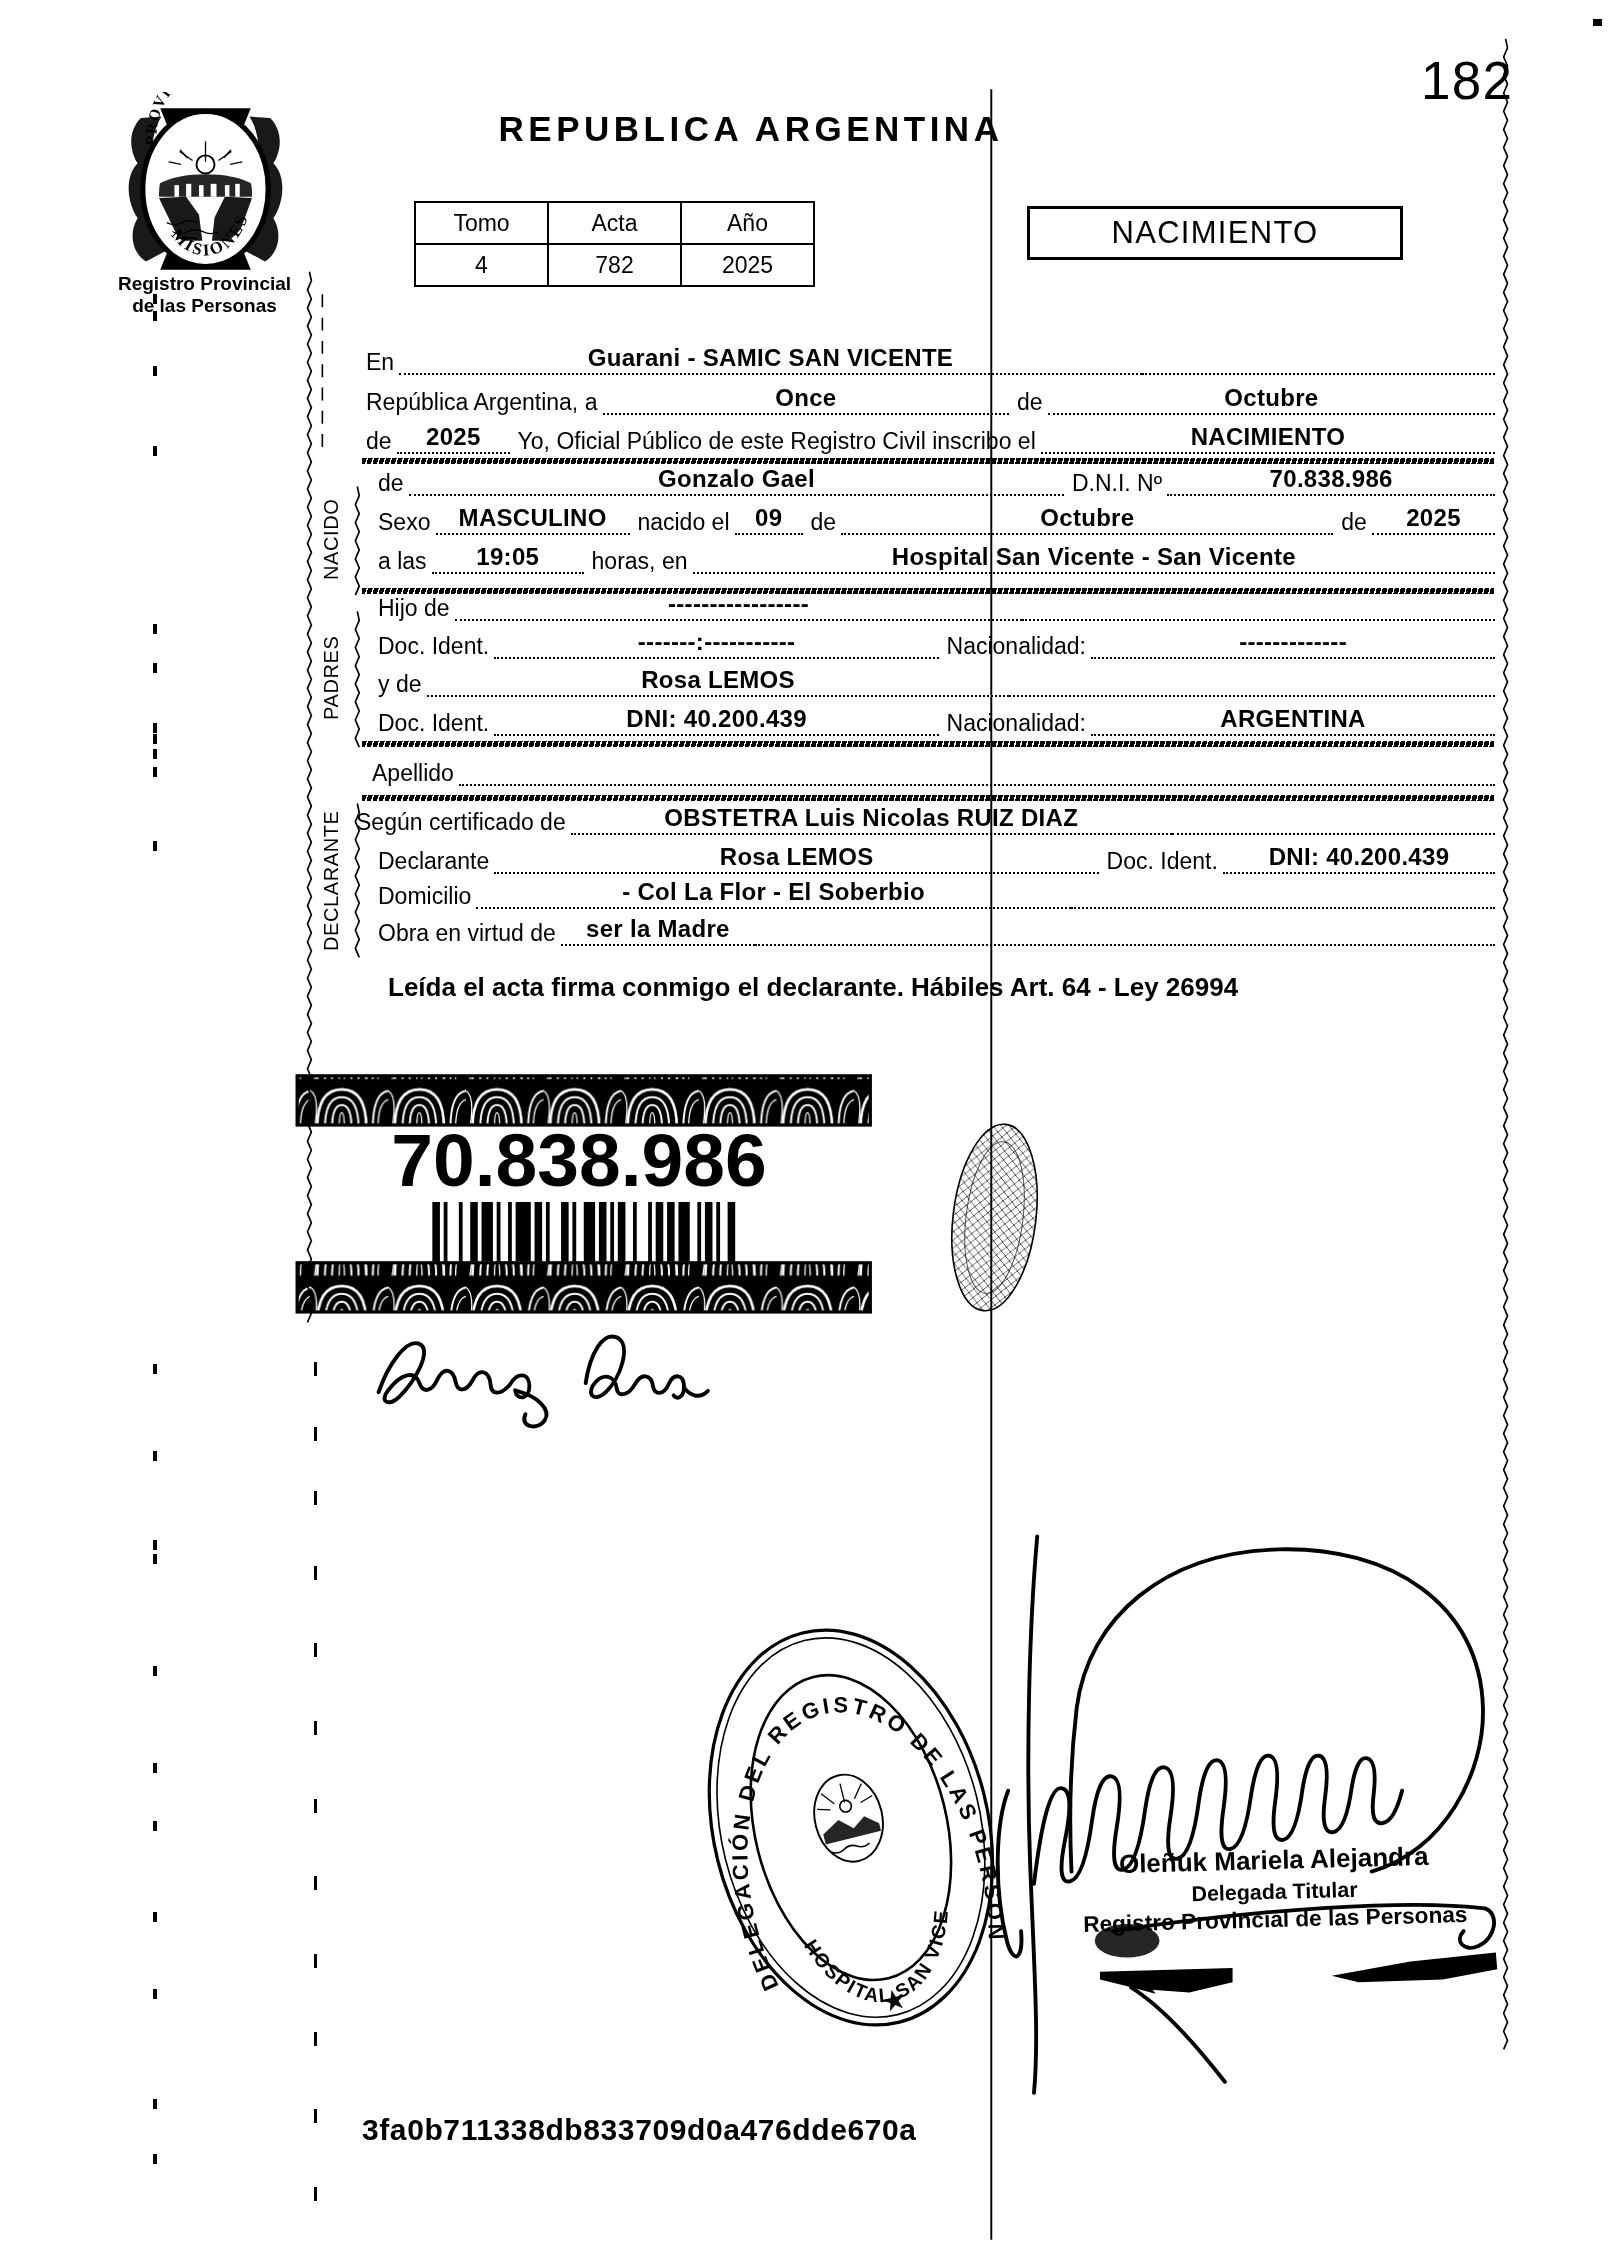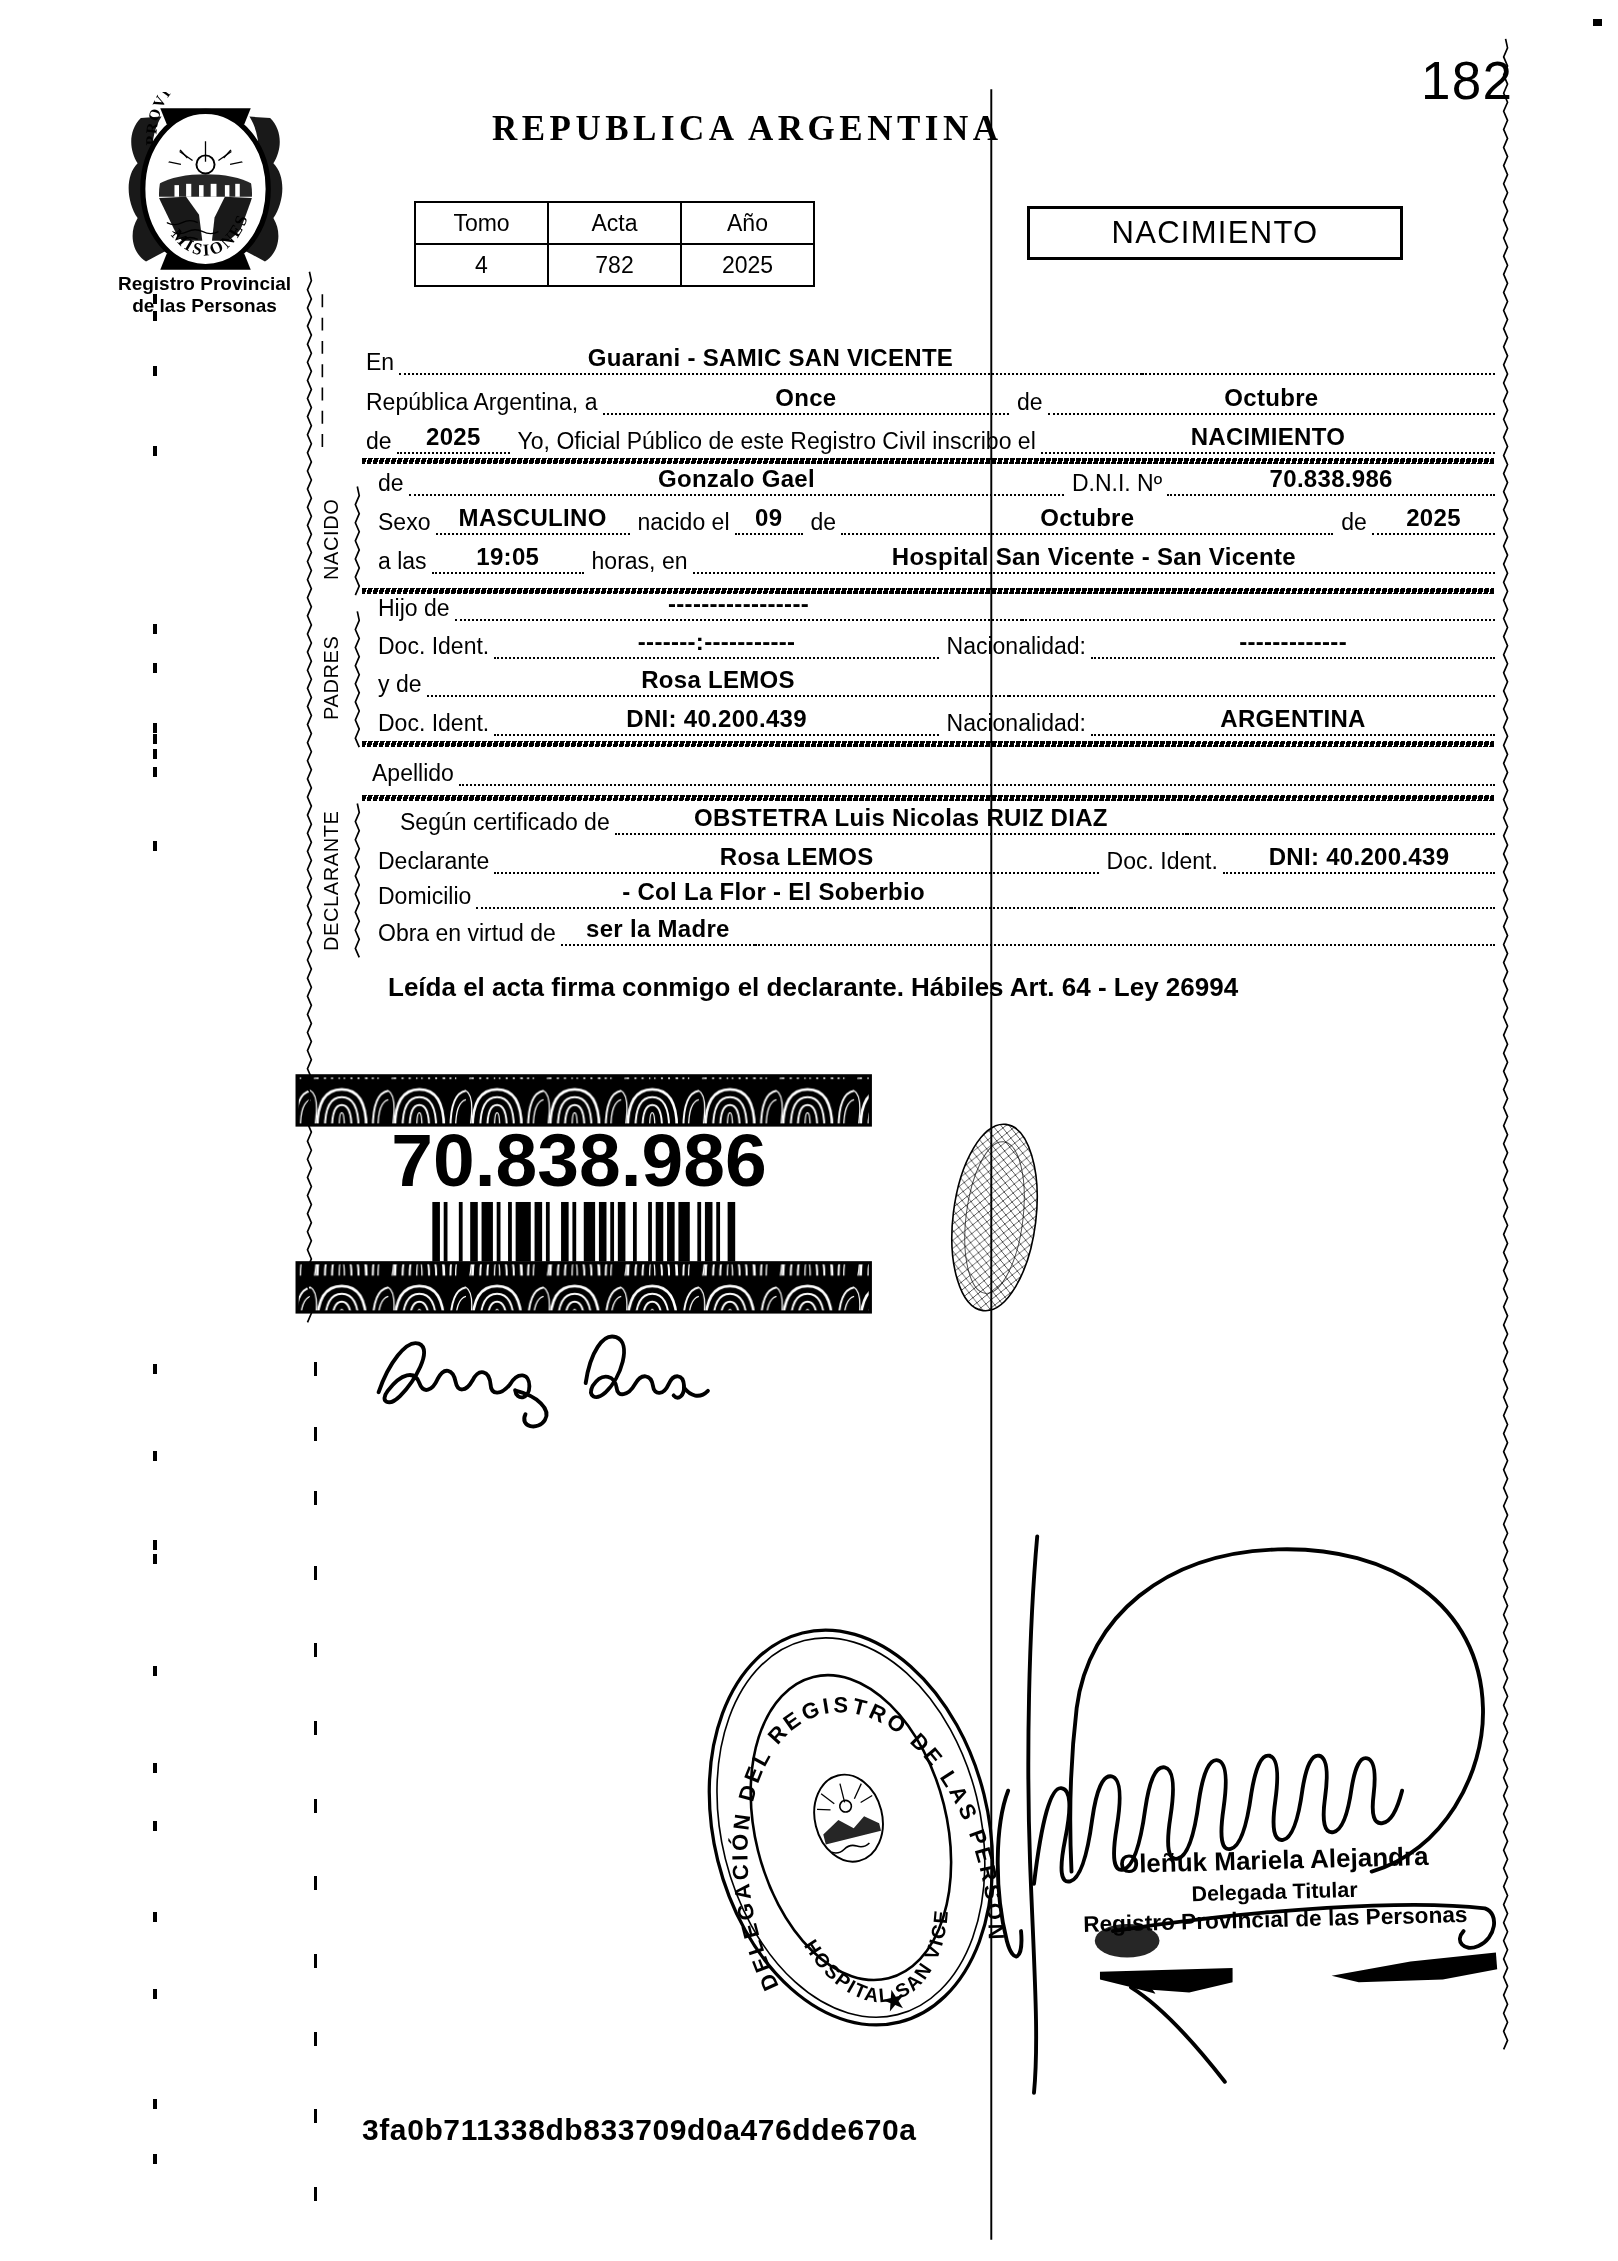--- a/index.html
+++ b/index.html
@@ -10,22 +10,22 @@
   .lbl{font-size:23px;line-height:1;padding:0 5.2px 1.3px 7.8px;white-space:nowrap;}
   .row .lbl:first-child{padding-left:0;}
   .seg{border-bottom:2.6px dotted #000;text-align:center;white-space:nowrap;line-height:1;padding-bottom:3.2px;min-width:26px;}
   .seg b{font-size:24px;font-weight:700;letter-spacing:0.3px;}
   .rule{position:absolute;left:362px;width:1132px;height:5.8px;
         background:repeating-linear-gradient(105deg,#000 0 4.5px,#fff 4.5px 5.8px);}
   .side{position:absolute;left:311px;width:41px;display:flex;align-items:center;justify-content:center;
         writing-mode:vertical-rl;transform:rotate(180deg);font-size:20px;letter-spacing:0.6px;}
   .tick{position:absolute;width:3.9px;height:10.4px;background:#000;}
   
-  #title{position:absolute;left:492px;top:109px;width:518px;
-         font-family:Liberation Serif, serif;font-weight:700;font-size:35px;letter-spacing:4.5px;}
+  #title{position:absolute;left:492px;top:109px;width:518px;text-align:center;
+         font-family:Liberation Sans, sans-serif;font-weight:700;font-size:35px;letter-spacing:4.5px;}
   #pageno{position:absolute;left:1421px;top:50px;font-size:53px;letter-spacing:1.3px;}
   table.rec{position:absolute;left:414px;top:201px;border-collapse:collapse;font-size:23px;}
   table.rec td{border:2.6px solid #000;width:129px;height:38px;text-align:center;}
   #nacbox{position:absolute;left:1027px;top:206px;width:370px;height:48px;border:3.2px solid #000;
           display:flex;align-items:center;justify-content:center;font-size:31px;letter-spacing:1.3px;}
   #orgname{position:absolute;left:104px;top:273px;width:201px;text-align:center;
            font-size:19px;font-weight:700;line-height:22px;}
   #closing{position:absolute;left:388px;top:972px;font-size:26px;font-weight:700;}
   #bignum{position:absolute;left:372px;top:1123px;width:414px;text-align:center;
           font-size:75px;font-weight:700;line-height:1;}
@@ -185,21 +185,21 @@
   </div>
   <div class="rule" style="top:741px;"></div>
 
   <div class="row" style="top:751px;left:372px;">
     <span class="lbl">Apellido</span>
     <span class="seg" style="flex:1;"></span>
   </div>
   <div class="rule" style="top:795px;"></div>
 
   <div class="side" style="top:804px;height:153px;">DECLARANTE</div>
-  <div class="row" style="top:800px;left:400px;">
+  <div class="row" style="top:800px;left:356px;">
     <span class="lbl">Según certificado de</span>
     <span class="seg" style="flex:1.3;margin-top:36px;"><b>OBSTETRA Luis Nicolas RUIZ DIAZ</b></span>
     <span class="seg" style="flex:0.7;"></span>
   </div>
   <div class="row" style="top:839px;left:378px;">
     <span class="lbl">Declarante</span>
     <span class="seg" style="flex:1;"><b>Rosa LEMOS</b></span>
     <span class="lbl">Doc. Ident.</span>
     <span class="seg" style="width:272px;flex:none;"><b>DNI: 40.200.439</b></span>
   </div>

